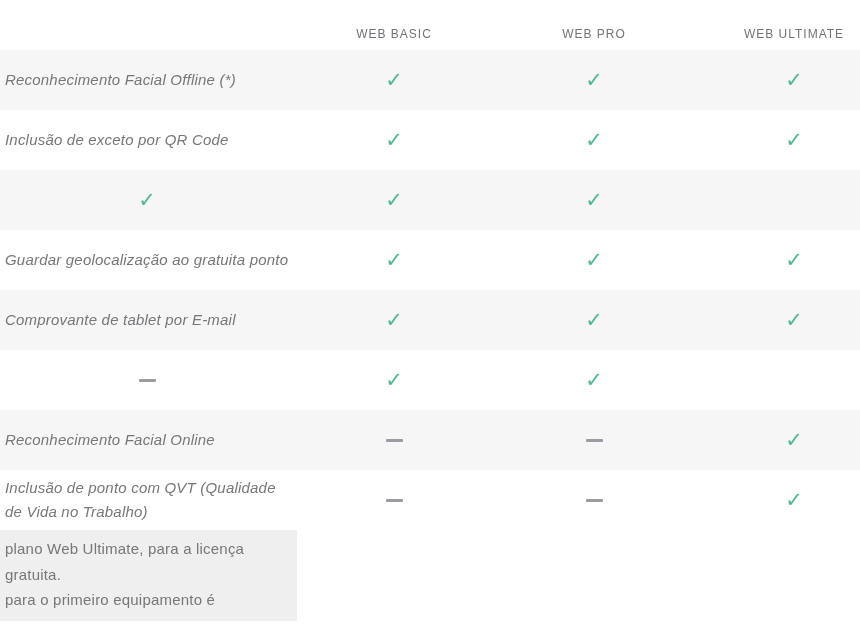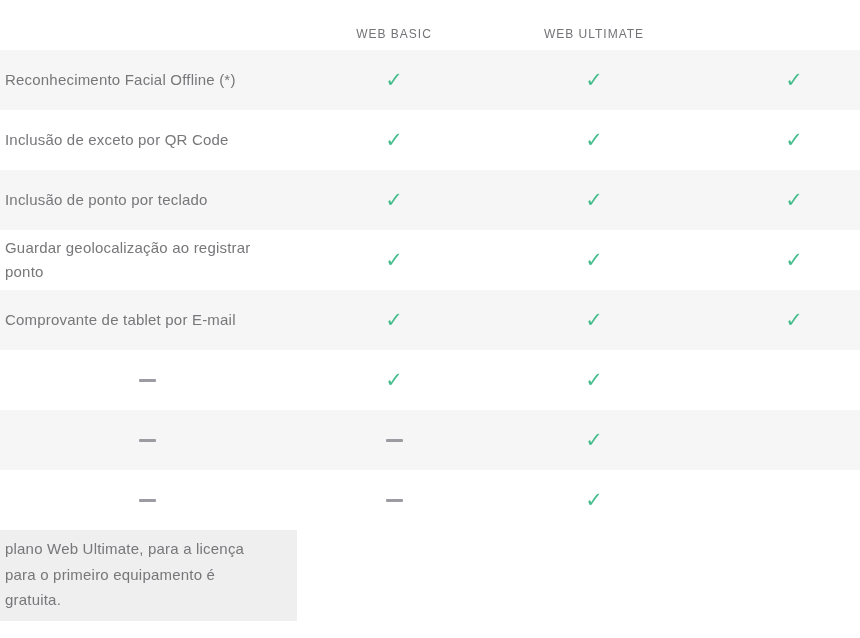--- a/index.html
+++ b/index.html
@@ -33,20 +33,21 @@
     align-items: center;
   }
   .row.shaded { background: var(--row-shade, #f6f6f7); }
   .feature-label {
     padding-left: 5px;
     padding-right: 4px;
     font-size: 15px;
     line-height: 24px;
     letter-spacing: 0.2px;
     color: var(--label-text, #77777a);
+    font-style: italic;
   }
   .value-cell {
     text-align: center;
     line-height: 1;
   }
   .check {
     display: inline-block;
     font-family: "DejaVu Sans", sans-serif;
     font-size: 21px;
     font-weight: 400;
@@ -74,77 +75,79 @@
   }
 </style>
 </head>
 <body>
 
 <div class="page" style="--check-color: #46bd8c; --dash-color: #9b9ba1; --row-shade: #f6f6f7; --footnote-bg: #efeff0; --label-text: #77777a; --header-text: #737378;">
 
   <div class="grid-row header-row">
     <div class="col-header"></div>
     <div class="col-header">WEB BASIC</div>
+    <div class="col-header">WEB PRO</div>
     <div class="col-header">WEB ULTIMATE</div>
   </div>
 
   <div>
   <div class="grid-row row shaded">
     <div class="feature-label">Reconhecimento Facial Offline (*)</div>
     <div class="value-cell"><span class="check">✓</span></div>
     <div class="value-cell"><span class="check">✓</span></div>
     <div class="value-cell"><span class="check">✓</span></div>
   </div>
 
   <div class="grid-row row">
     <div class="feature-label">Inclusão de exceto por QR Code</div>
     <div class="value-cell"><span class="check">✓</span></div>
     <div class="value-cell"><span class="check">✓</span></div>
     <div class="value-cell"><span class="check">✓</span></div>
   </div>
 
   <div class="grid-row row shaded">
-    <div class="feature-label">Inclusão de ponto por teclado</div>
     <div class="value-cell"><span class="check">✓</span></div>
     <div class="value-cell"><span class="check">✓</span></div>
     <div class="value-cell"><span class="check">✓</span></div>
   </div>
 
   <div class="grid-row row">
-    <div class="feature-label">Guardar geolocalização ao registrar ponto</div>
+    <div class="feature-label">Guardar geolocalização ao gratuita ponto</div>
     <div class="value-cell"><span class="check">✓</span></div>
     <div class="value-cell"><span class="check">✓</span></div>
     <div class="value-cell"><span class="check">✓</span></div>
   </div>
 
   <div class="grid-row row shaded">
     <div class="feature-label">Comprovante de tablet por E-mail</div>
     <div class="value-cell"><span class="check">✓</span></div>
     <div class="value-cell"><span class="check">✓</span></div>
     <div class="value-cell"><span class="check">✓</span></div>
   </div>
 
   <div class="grid-row row">
     <div class="value-cell"><span class="dash"></span></div>
     <div class="value-cell"><span class="check">✓</span></div>
     <div class="value-cell"><span class="check">✓</span></div>
   </div>
 
   <div class="grid-row row shaded">
+    <div class="feature-label">Reconhecimento Facial Online</div>
     <div class="value-cell"><span class="dash"></span></div>
     <div class="value-cell"><span class="dash"></span></div>
     <div class="value-cell"><span class="check">✓</span></div>
   </div>
 
   <div class="grid-row row">
+    <div class="feature-label">Inclusão de ponto com QVT (Qualidade de Vida no Trabalho)</div>
     <div class="value-cell"><span class="dash"></span></div>
     <div class="value-cell"><span class="dash"></span></div>
     <div class="value-cell"><span class="check">✓</span></div>
   </div>
 </div>
 
   <div class="footnote">
       <div>plano Web Ultimate, para a licença</div>
+      <div>gratuita.</div>
       <div>para o primeiro equipamento é</div>
-      <div>gratuita.</div>
     </div>
 
 </div>
 
 </body></html>

